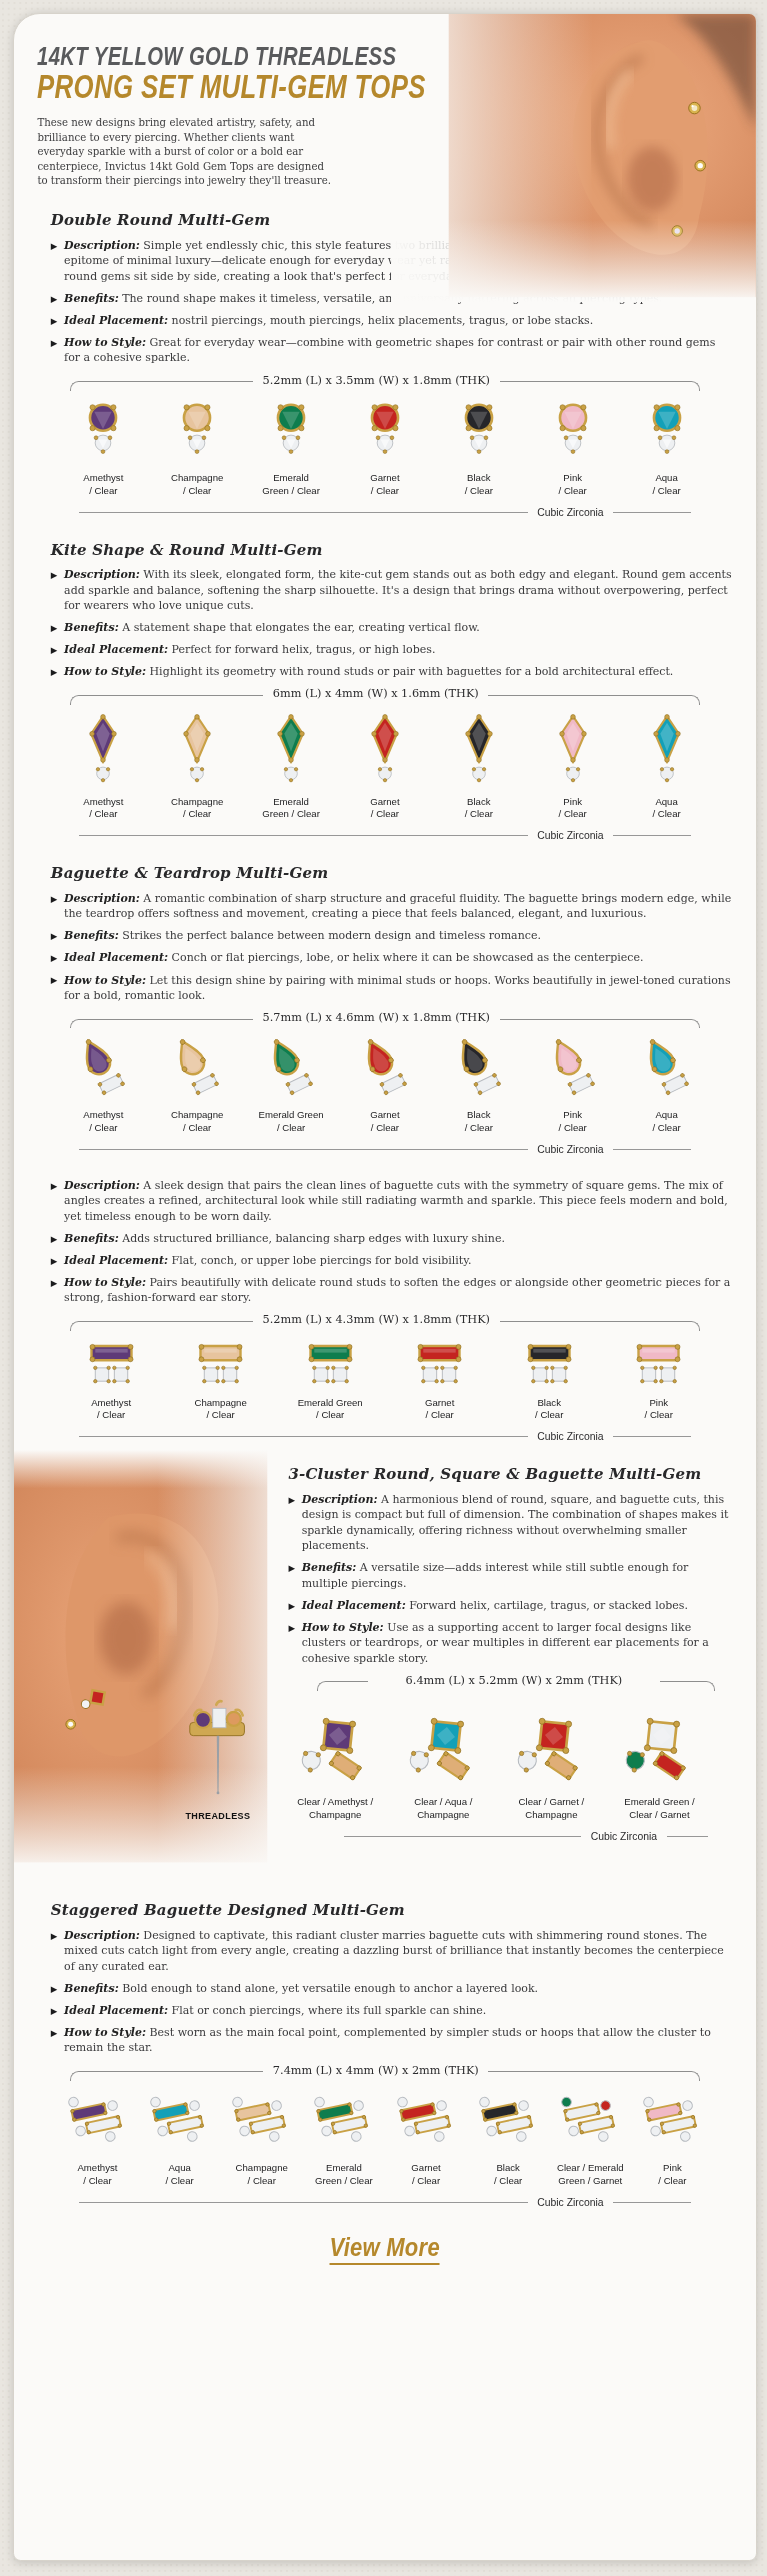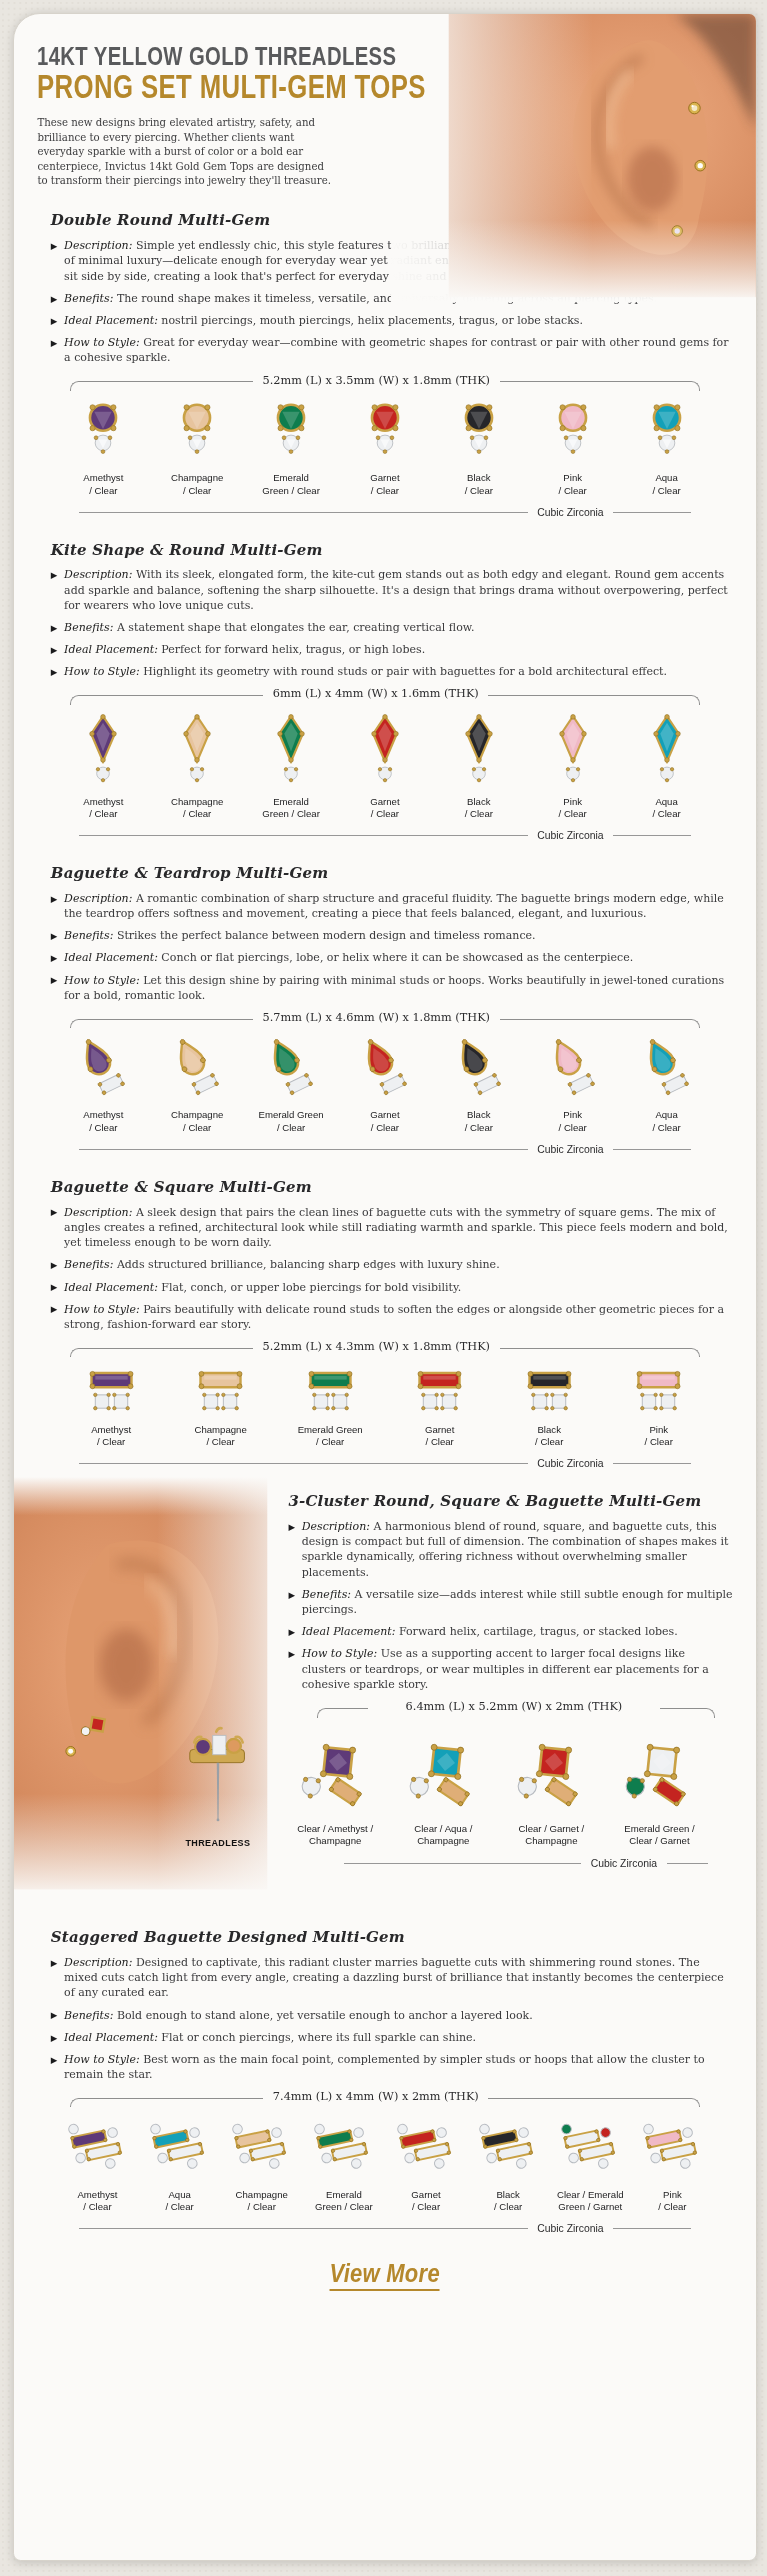--- a/index.html
+++ b/index.html
@@ -15,21 +15,21 @@
   }
   .card{
     position:absolute;left:13.4px;top:13.4px;right:11.5px;bottom:15.4px;
     background:#fbfaf8;border:1px solid #d7d3cb;
     border-radius:27px 7.7px 7.7px 7.7px;
     box-shadow:0 1.9px 9.6px rgba(0,0,0,.16);
     overflow:hidden;
   }
   .content{position:relative;padding:0 23px;}
   
-  .hdr{position:relative;z-index:3;margin-top:29px;}
+  .hdr{position:relative;z-index:3;margin-top:29px;font-style:italic;}
   .t1,.t2{
     font-family:"Liberation Sans", sans-serif;font-weight:700;
     display:inline-block;transform:scaleX(.78);transform-origin:left bottom;
     letter-spacing:0.5px;white-space:nowrap;line-height:1.02;margin:0;
   }
   .t1{font-size:26px;color:#595a5c;}
   .t2{font-size:33px;color:#b5882c;}
   .intro{
     position:relative;z-index:3;width:299px;margin:12.5px 0 0 0;
     font-size:10.2px;line-height:1.42;color:#3c3c3e;
@@ -40,21 +40,21 @@
   
   .sec{position:relative;margin-top:23px;}
   .sec-title{
     font-size:15px;font-weight:700;font-style:italic;color:#28282a;
     margin:0 0 8.6px 13.4px;letter-spacing:0.2px;
   }
   .bullets{margin-left:13.4px;}
   .bullet{display:flex;margin:0 0 6.7px 0;}
   .marker{font-size:8.6px;color:#1b1b1d;margin:2.9px 6.7px 0 0;font-family:"DejaVu Sans",sans-serif;}
   .btext{margin:0;font-size:11px;line-height:1.4;color:#3a3a3c;max-width:680px;}
-  .blabel{font-style:italic;font-weight:400;color:#222;}
+  .blabel{font-style:italic;font-weight:700;color:#222;}
   
   .gem-block{margin-top:15.4px;position:relative;z-index:2;}
   .dim-row{display:flex;align-items:flex-start;margin:0 33px;}
   .dim-line{border-top:1.2px solid #8e8e8e;height:8.6px;}
   .dim-left{flex:1.05;border-left:1.2px solid #8e8e8e;border-top-left-radius:8.6px;}
   .dim-right{flex:1.15;border-right:1.2px solid #8e8e8e;border-top-right-radius:8.6px;}
   .dim-text{font-size:11.3px;color:#2c2c2e;margin:0 9.6px;position:relative;top:-7.7px;white-space:nowrap;}
   .gems-wrap{display:flex;align-items:flex-end;margin:1.9px 19px 0;}
   .gems{display:flex;flex:1;justify-content:flex-start;align-items:flex-end;}
   .gem{margin:0;flex:1;text-align:center;}
@@ -657,21 +657,20 @@
               </div>
       </div>
       <div class="cz-row">
         <span class="cz-line cz-l"></span>
         <span class="cz-text">Cubic Zirconia</span>
         <span class="cz-line cz-r"></span>
       </div>
     </div>
   </section>
         <section class="sec" data-style="baguette-square">
-    <h3 class="sec-title">Baguette &amp; Square Multi-Gem</h3>
     <div class="bullets">
             <div class="bullet">
               <span class="marker">▶</span>
               <p class="btext"><b class="blabel">Description:</b> <span class="bbody">A sleek design that pairs the clean lines of baguette cuts with the symmetry of square gems. The mix of angles creates a refined, architectural look while still radiating warmth and sparkle. This piece feels modern and bold, yet timeless enough to be worn daily.</span></p>
             </div>
             <div class="bullet">
               <span class="marker">▶</span>
               <p class="btext"><b class="blabel">Benefits:</b> <span class="bbody">Adds structured brilliance, balancing sharp edges with luxury shine.</span></p>
             </div>
             <div class="bullet">

